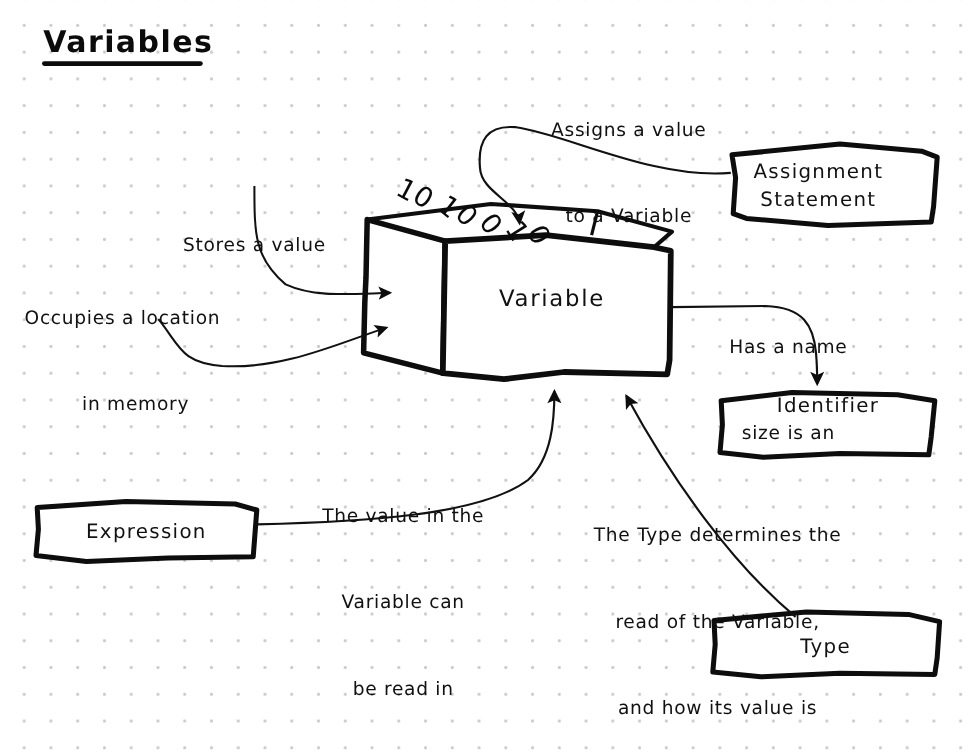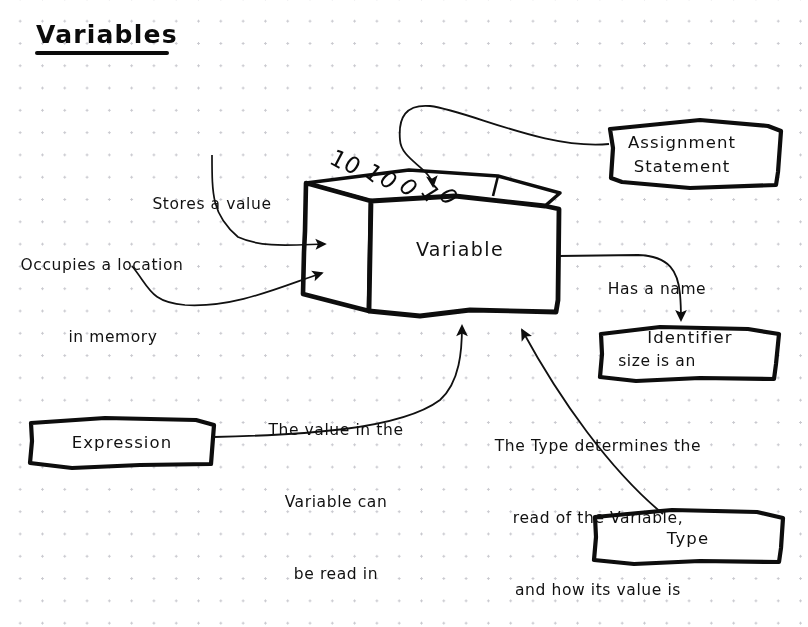--- a/index.html
+++ b/index.html
@@ -152,20 +152,24 @@
 
   <div class="lbl note" style="left:131px; top:144px; width:162px;">
     <div>Stores a value</div>
   </div>
 
   <div class="lbl note" style="left:2px; top:205px; width:200px;">
     <div>Occupies a location</div>
     <div style="margin-left:22px;">in memory</div>
   </div>
 
+  <div class="lbl note" style="left:443px; top:48px; width:162px;">
+    <div>Assigns a value</div>
+    <div>to a Variable</div>
+  </div>
 
   <div class="lbl note" style="left:581px; top:229px; width:152px;">
     <div>Has a name</div>
     <div>size is an</div>
   </div>
 
   <div class="lbl note" style="left:250px; top:370px; width:172px;">
     <div>The value in the</div>
     <div>Variable can</div>
     <div>be read in</div>

